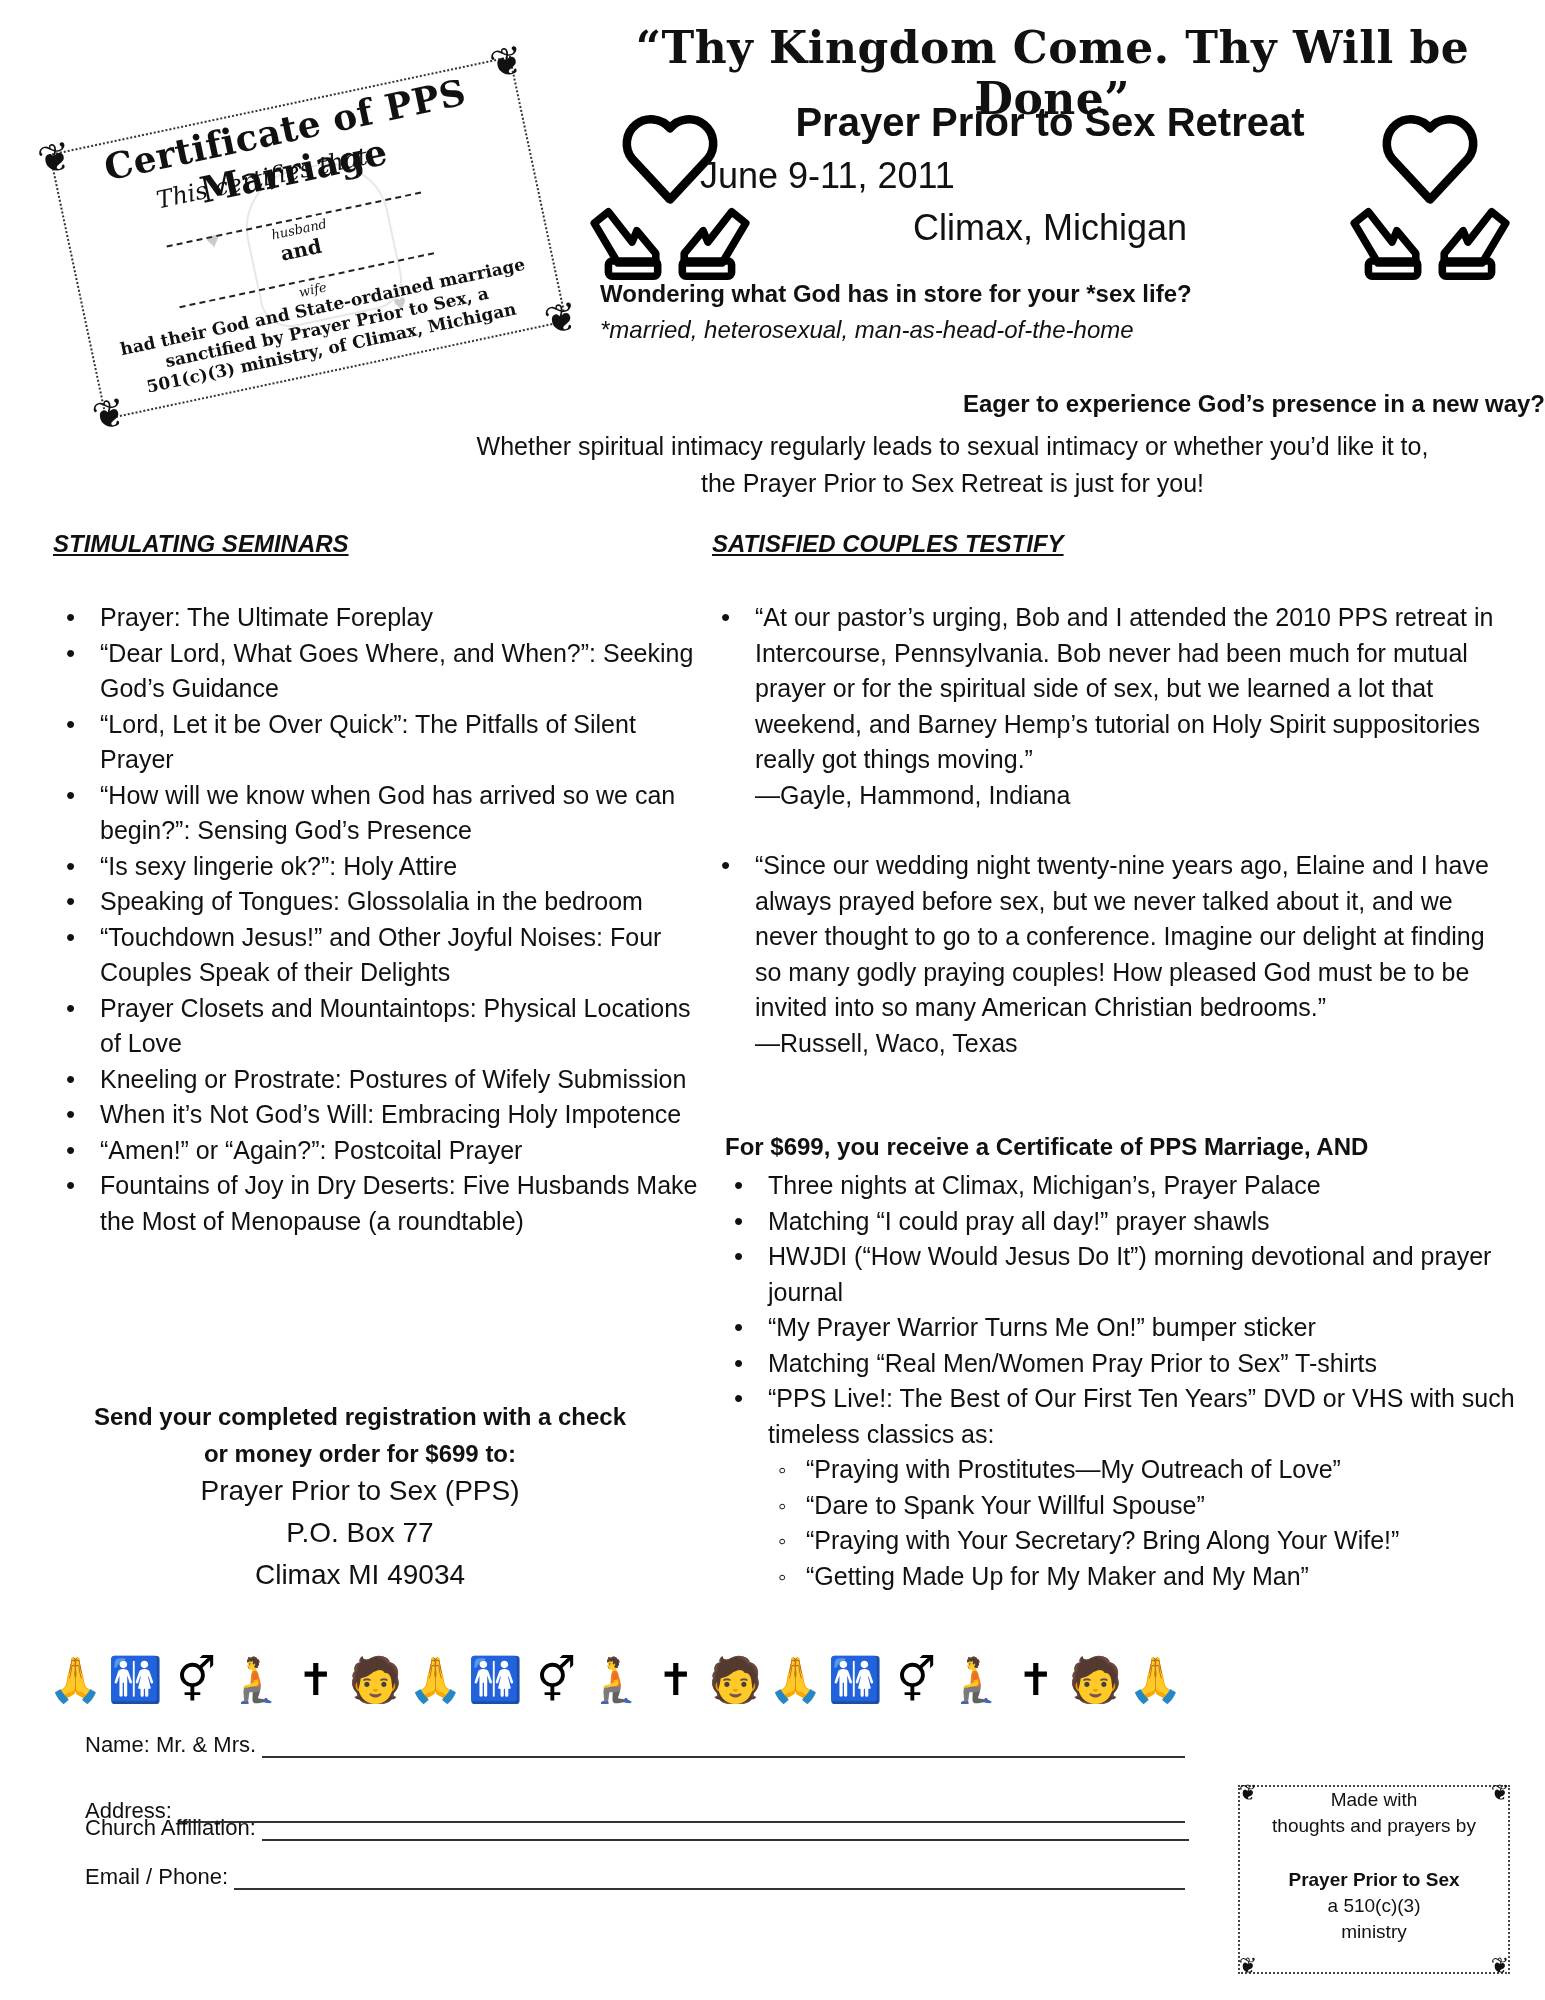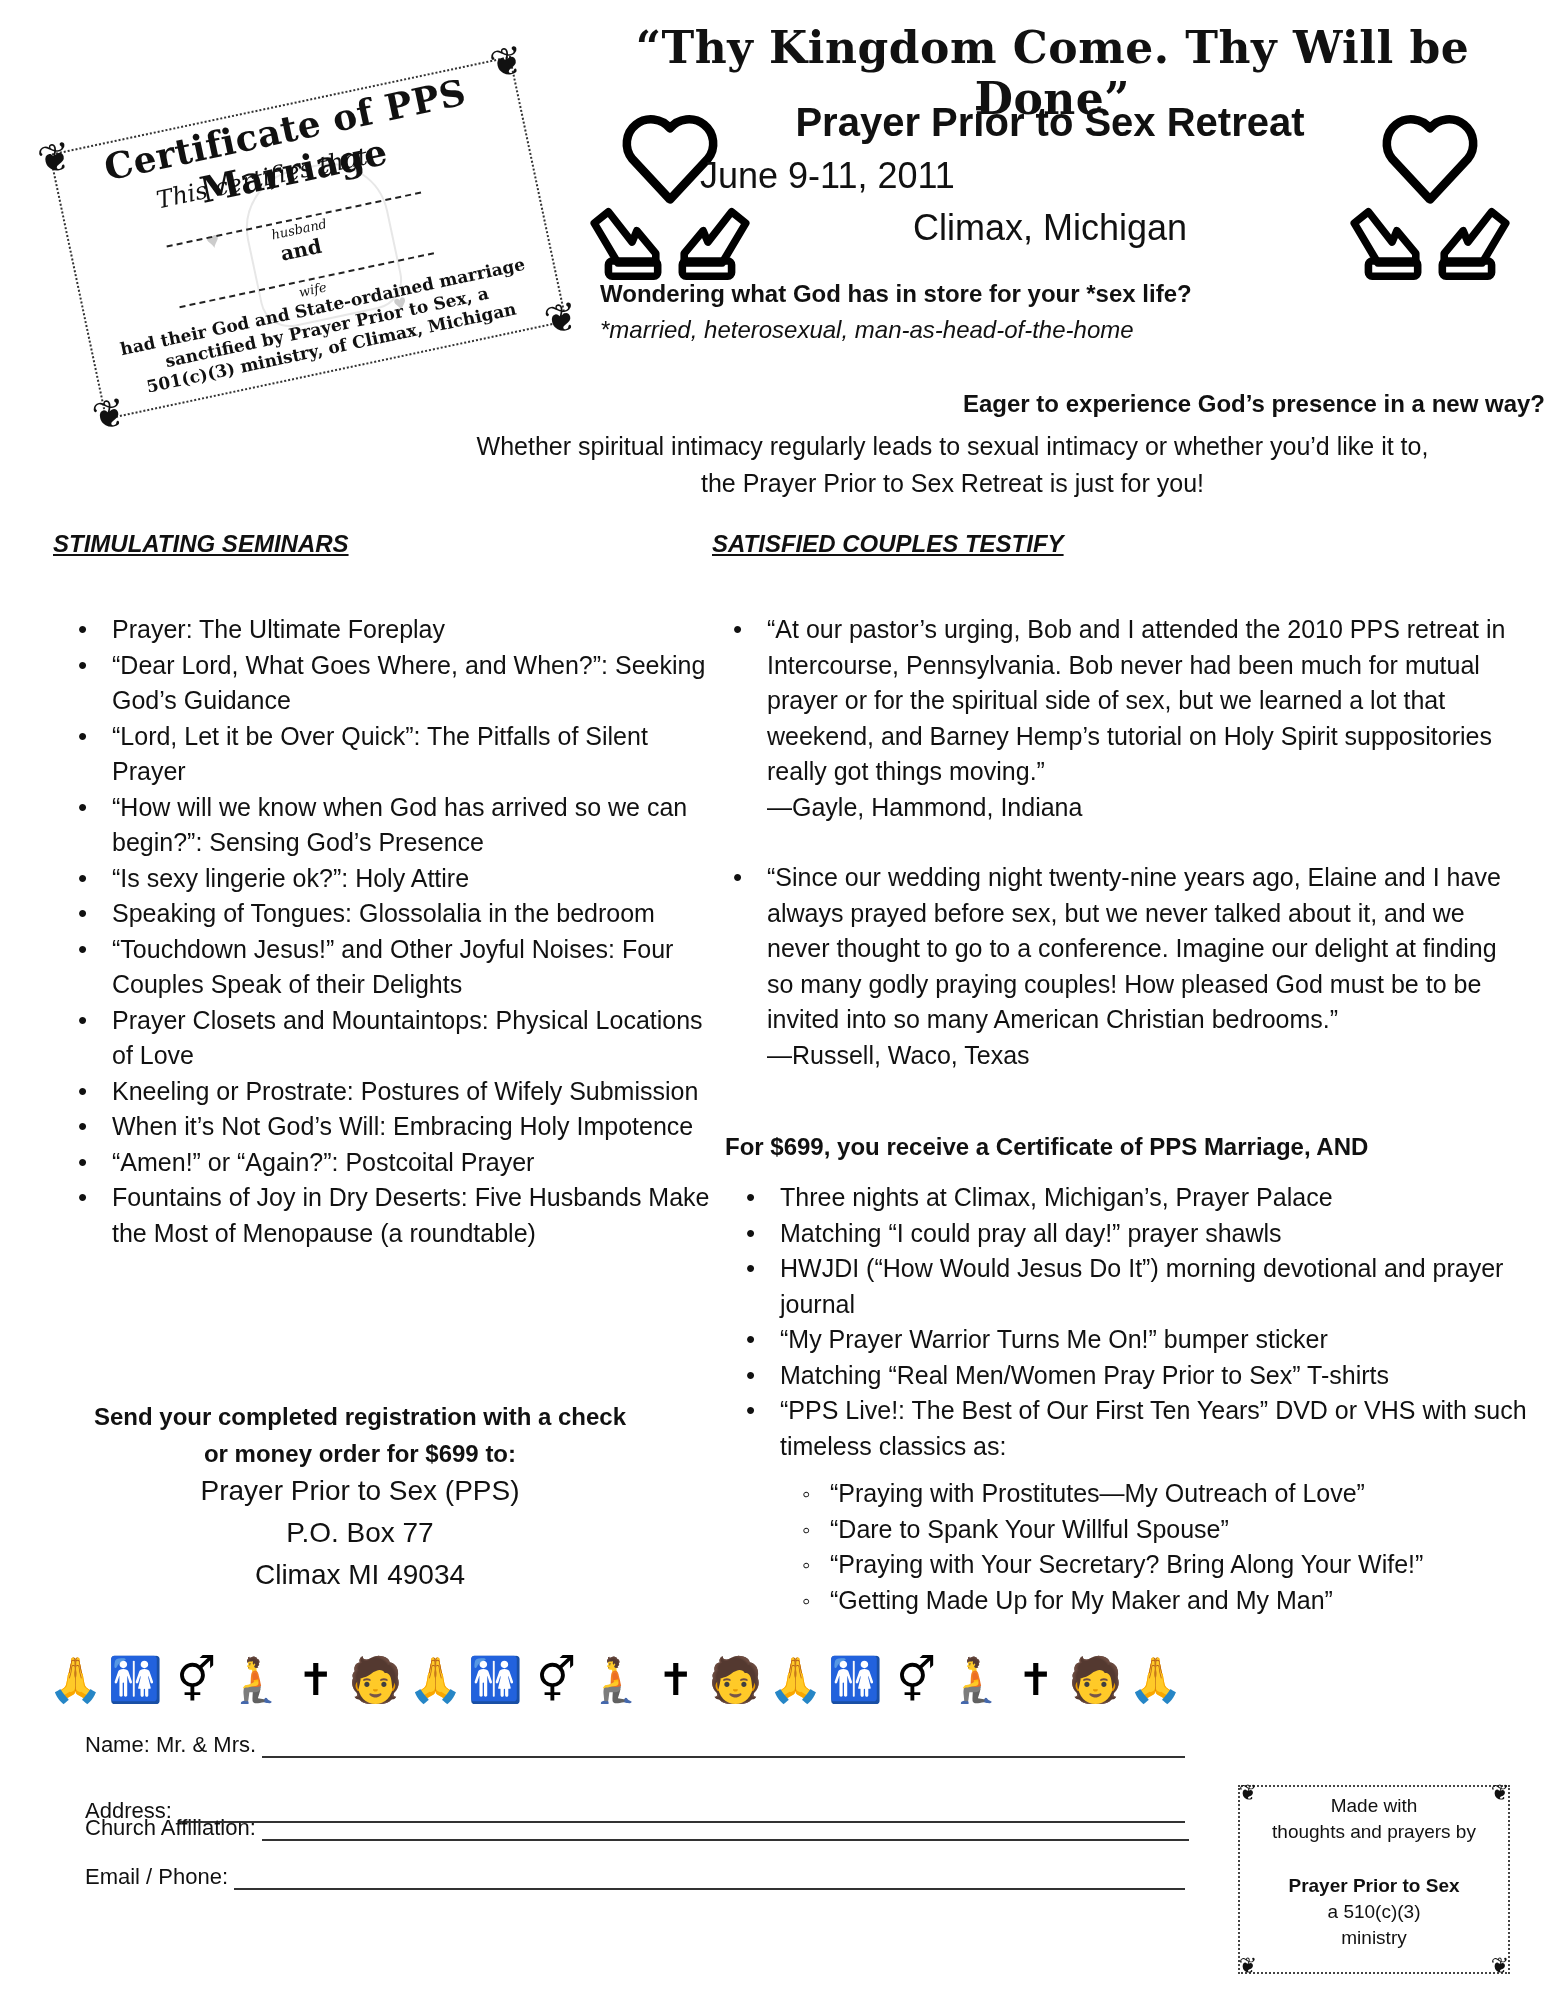--- a/index.html
+++ b/index.html
@@ -25,21 +25,21 @@
   .retreat-date { position:absolute; left:700px; top:155px; width:700px; font-size:36px; }
   .retreat-place { position:absolute; left:700px; top:207px; width:700px; text-align:center; font-size:36px; }
   .hh-icon { position:absolute; width:190px; height:180px; }
 
   .q1 { position:absolute; left:600px; top:280px; font-weight:bold; font-size:24px; }
   .q1-note { position:absolute; left:600px; top:316px; font-style:italic; font-size:24px; }
   .q2 { position:absolute; left:360px; top:390px; width:1185px; text-align:right; font-weight:bold; font-size:24px; }
   .q2-body { position:absolute; left:360px; top:428px; width:1185px; text-align:center; font-size:25px; line-height:37px; }
 
   .section-h { position:absolute; font-weight:bold; font-style:italic; font-size:24px; text-decoration:underline; }
-  ul.list { list-style:none; margin:12px; padding:0; position:absolute; font-size:25px; line-height:35.5px; }
+  ul.list { list-style:none; margin:0; padding:0; position:absolute; font-size:25px; line-height:35.5px; }
   ul.list li { position:relative; padding-left:38px; }
   ul.list li::before { content:"\2022"; position:absolute; left:4px; top:0; font-size:26px; }
   ul.sub li { padding-left:38px; }
   ul.sub li::before { content:"\25E6"; font-size:24px; left:10px; }
   .testimonial { margin-bottom:35px; }
 
   .for-h { position:absolute; left:725px; top:1133px; font-weight:bold; font-size:24px; }
 
   .send { position:absolute; left:40px; top:1398px; width:640px; text-align:center; font-weight:bold; font-size:24px; line-height:37px; }
   .addr { position:absolute; left:40px; top:1470px; width:640px; text-align:center; font-size:28px; line-height:42px; }
@@ -201,18 +201,18 @@
 <div class="form-row" style="top:1815px;width:1104px;">
   <span>Church Affiliation:</span>
   <span class="fill"></span>
 </div>
 
 <div class="badge">
   <span class="corner" style="left:-4px;top:-6px;">❦</span>
   <span class="corner" style="right:-4px;top:-6px;">❦</span>
   <span class="corner" style="left:-4px;bottom:-6px;">❦</span>
   <span class="corner" style="right:-4px;bottom:-6px;">❦</span>
-  <div style="margin-top:6px;">Made with</div>
+  <div style="">Made with</div>
   <div>thoughts and prayers by</div>
   <div style="margin-top:28px;font-weight:bold;">Prayer Prior to Sex</div>
   <div>a 510(c)(3)</div>
   <div>ministry</div>
 </div>
 
 </body></html>

